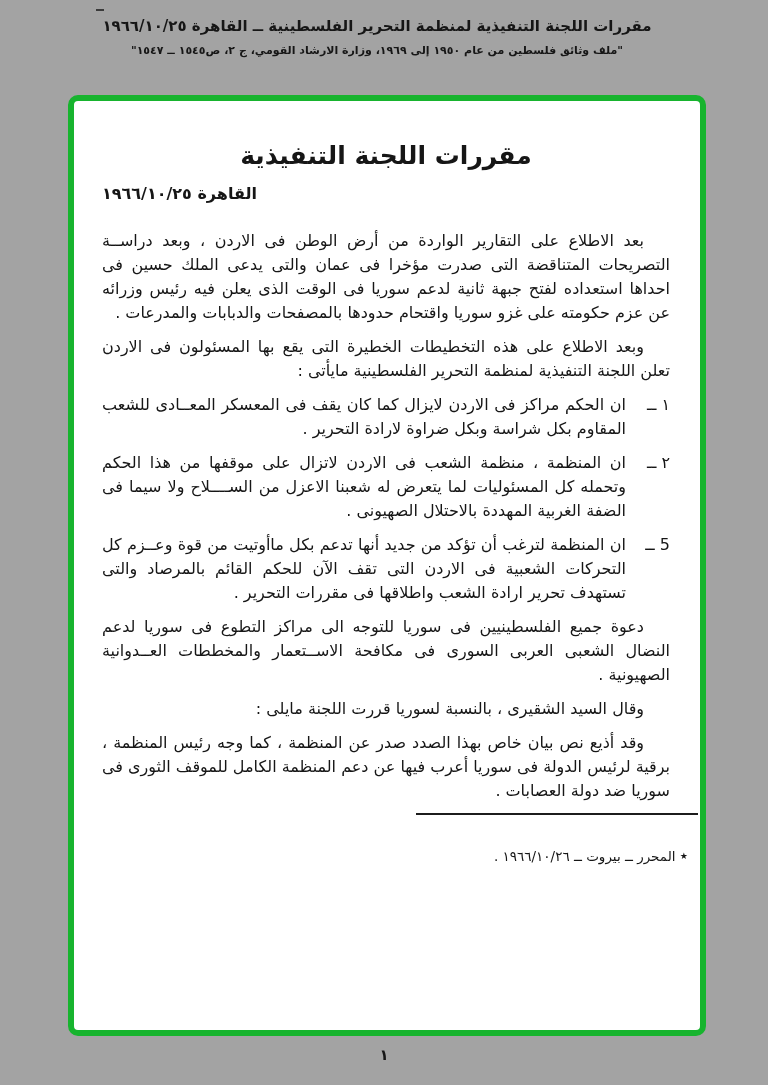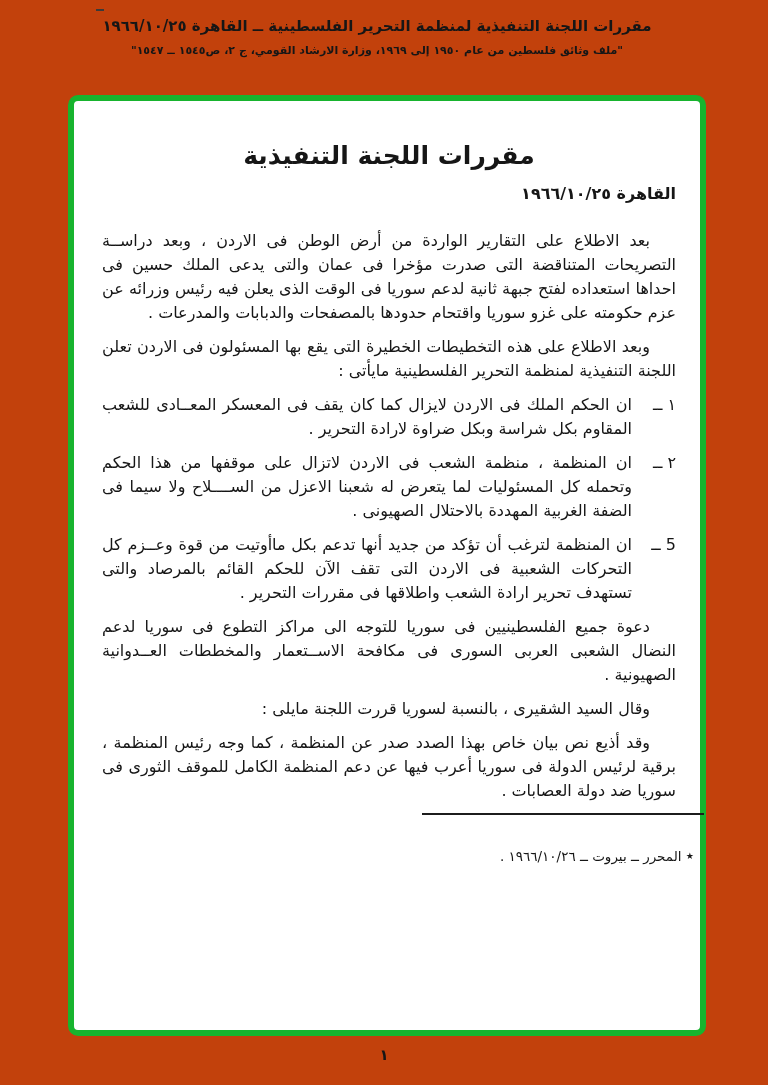--- a/index.html
+++ b/index.html
@@ -8,44 +8,44 @@
     width: 768px; height: 1085px;
     background: #ffffff;
     color: #161616;
     font-family: "DejaVu Sans", sans-serif;
   }
   .page {
     position: relative;
     width: 768px; height: 1085px;
     overflow: hidden;
     direction: rtl;
-    background: #c2410c;
+    background: #a3a3a3;
   }
   .stray {
     position: absolute; top: 9px; left: 96px;
     width: 8px; height: 2px; background: #3a3a3a;
   }
   .doc-header {
     position: absolute; top: 16px; left: 40px; right: 54px;
     text-align: center;
   }
   .h1line { font-weight: bold; font-size: 15px; line-height: 20px; }
   .h2line { font-weight: bold; font-size: 11px; line-height: 15px; margin-top: 7px; }
 
   .frame {
     position: absolute; top: 95px; left: 68px;
     width: 638px; height: 941px;
     border: 6px solid #17b42e;
     border-radius: 10px;
     background: #ffffff;
-    padding: 28px 24px 0 28px;
+    padding: 28px 30px 0 28px;
   }
   .title    { text-align: center; font-size: 25px; font-weight: bold; margin: 12px 0 0; }
   .subtitle { text-align: center; font-size: 15px; font-weight: bold; margin: 17px 0 0; }
-  .dateline { text-align: right; font-size: 16px; font-weight: bold; margin: 14px 0 0; }
+  .dateline { text-align: left; font-size: 16px; font-weight: bold; margin: 14px 0 0; }
 
   .body {
     margin-top: 26px;
     font-size: 16px;
     line-height: 24px;
     text-align: justify;
   }
   .para { margin: 0 0 10px 0; text-indent: 26px; }
   .list-item { display: flex; margin: 0 0 10px 0; }
   .list-num  { flex: 0 0 auto; width: 44px; white-space: nowrap; }
@@ -87,21 +87,21 @@
   <div class="frame" style="border-color: rgb(23, 180, 46);">
     <h1 class="title">مقررات اللجنة التنفيذية</h1>
     <div class="dateline">القاهرة ١٩٦٦/١٠/٢٥</div>
 
     <div class="body">
       <p class="para">بعد الاطلاع على التقارير الواردة من أرض الوطن فى الاردن ، وبعد دراســة التصريحات المتناقضة التى صدرت مؤخرا فى عمان والتى يدعى الملك حسين فى احداها استعداده لفتح جبهة ثانية لدعم سوريا فى الوقت الذى يعلن فيه رئيس وزرائه عن عزم حكومته على غزو سوريا واقتحام حدودها بالمصفحات والدبابات والمدرعات .</p>
       <p class="para">وبعد الاطلاع على هذه التخطيطات الخطيرة التى يقع بها المسئولون فى الاردن تعلن اللجنة التنفيذية لمنظمة التحرير الفلسطينية مايأتى :</p>
 
       <div class="list-item">
         <span class="list-num">١ ــ</span>
-        <span class="list-text">ان الحكم الملك فى الاردن لايزال كما كان يقف فى المعسكر المعــادى للشعب المقاوم بكل شراسة وبكل ضراوة لارادة التحرير .</span>
+        <span class="list-text">ان الحكم مراكز فى الاردن لايزال كما كان يقف فى المعسكر المعــادى للشعب المقاوم بكل شراسة وبكل ضراوة لارادة التحرير .</span>
       </div>
       <div class="list-item">
         <span class="list-num">٢ ــ</span>
         <span class="list-text">ان المنظمة ، منظمة الشعب فى الاردن لاتزال على موقفها من هذا الحكم وتحمله كل المسئوليات لما يتعرض له شعبنا الاعزل من الســــلاح ولا سيما فى الضفة الغربية المهددة بالاحتلال الصهيونى .</span>
       </div>
       <div class="list-item">
         <span class="list-num">5 ــ</span>
         <span class="list-text">ان المنظمة لترغب أن تؤكد من جديد أنها تدعم بكل ماأوتيت من قوة وعــزم كل التحركات الشعبية فى الاردن التى تقف الآن للحكم القائم بالمرصاد والتى تستهدف تحرير ارادة الشعب واطلاقها فى مقررات التحرير .</span>
       </div>
 

